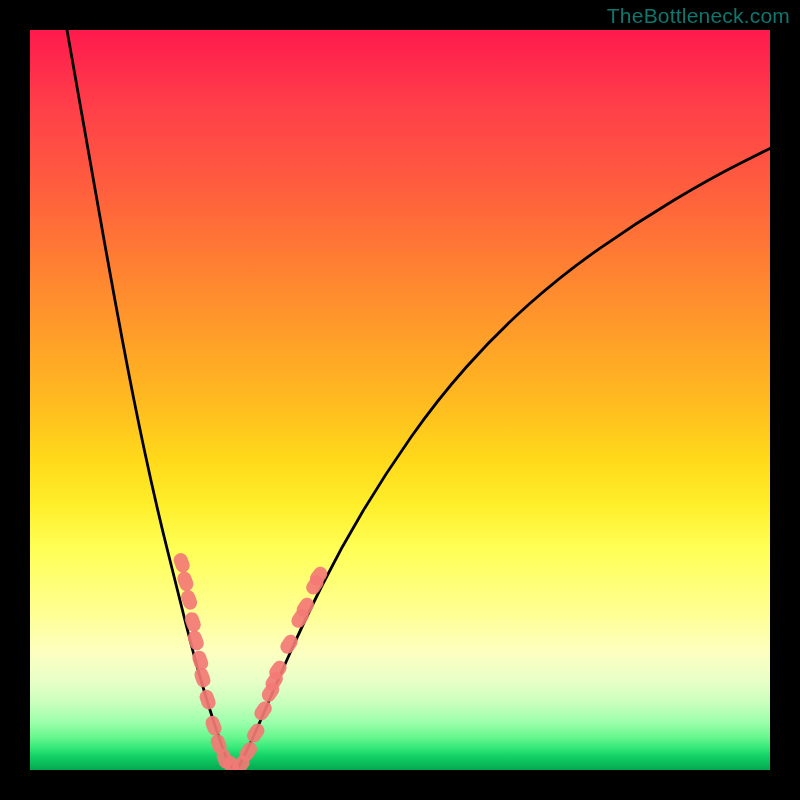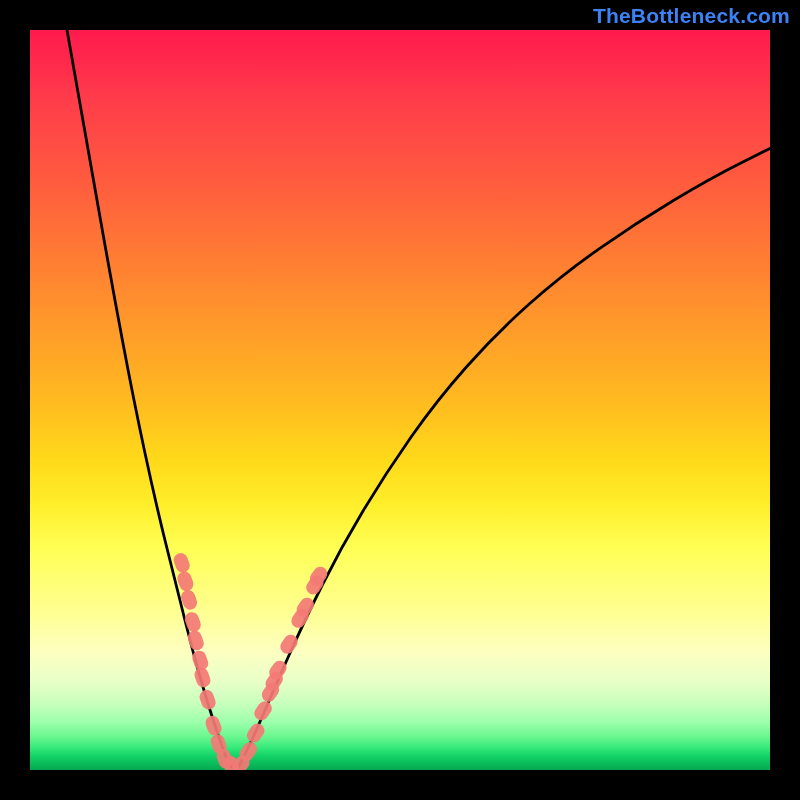--- a/index.html
+++ b/index.html
@@ -50,23 +50,23 @@
   svg.curves {
     position: absolute;
     left: 0; top: 0;
     width: 100%; height: 100%;
     pointer-events: none;
   }
   .watermark {
     position: absolute;
     top: 4px;
     right: 10px;
-    color: #3b82f6;
+    color: #0f766e;
     font-size: 21px;
-    font-weight: 700;
+    font-weight: 400;
     letter-spacing: 0.2px;
     user-select: none;
   }
 </style>
 </head>
 <body>
 
 <div class="outer">
   <div class="watermark">TheBottleneck.com</div>
   <div class="plot">

